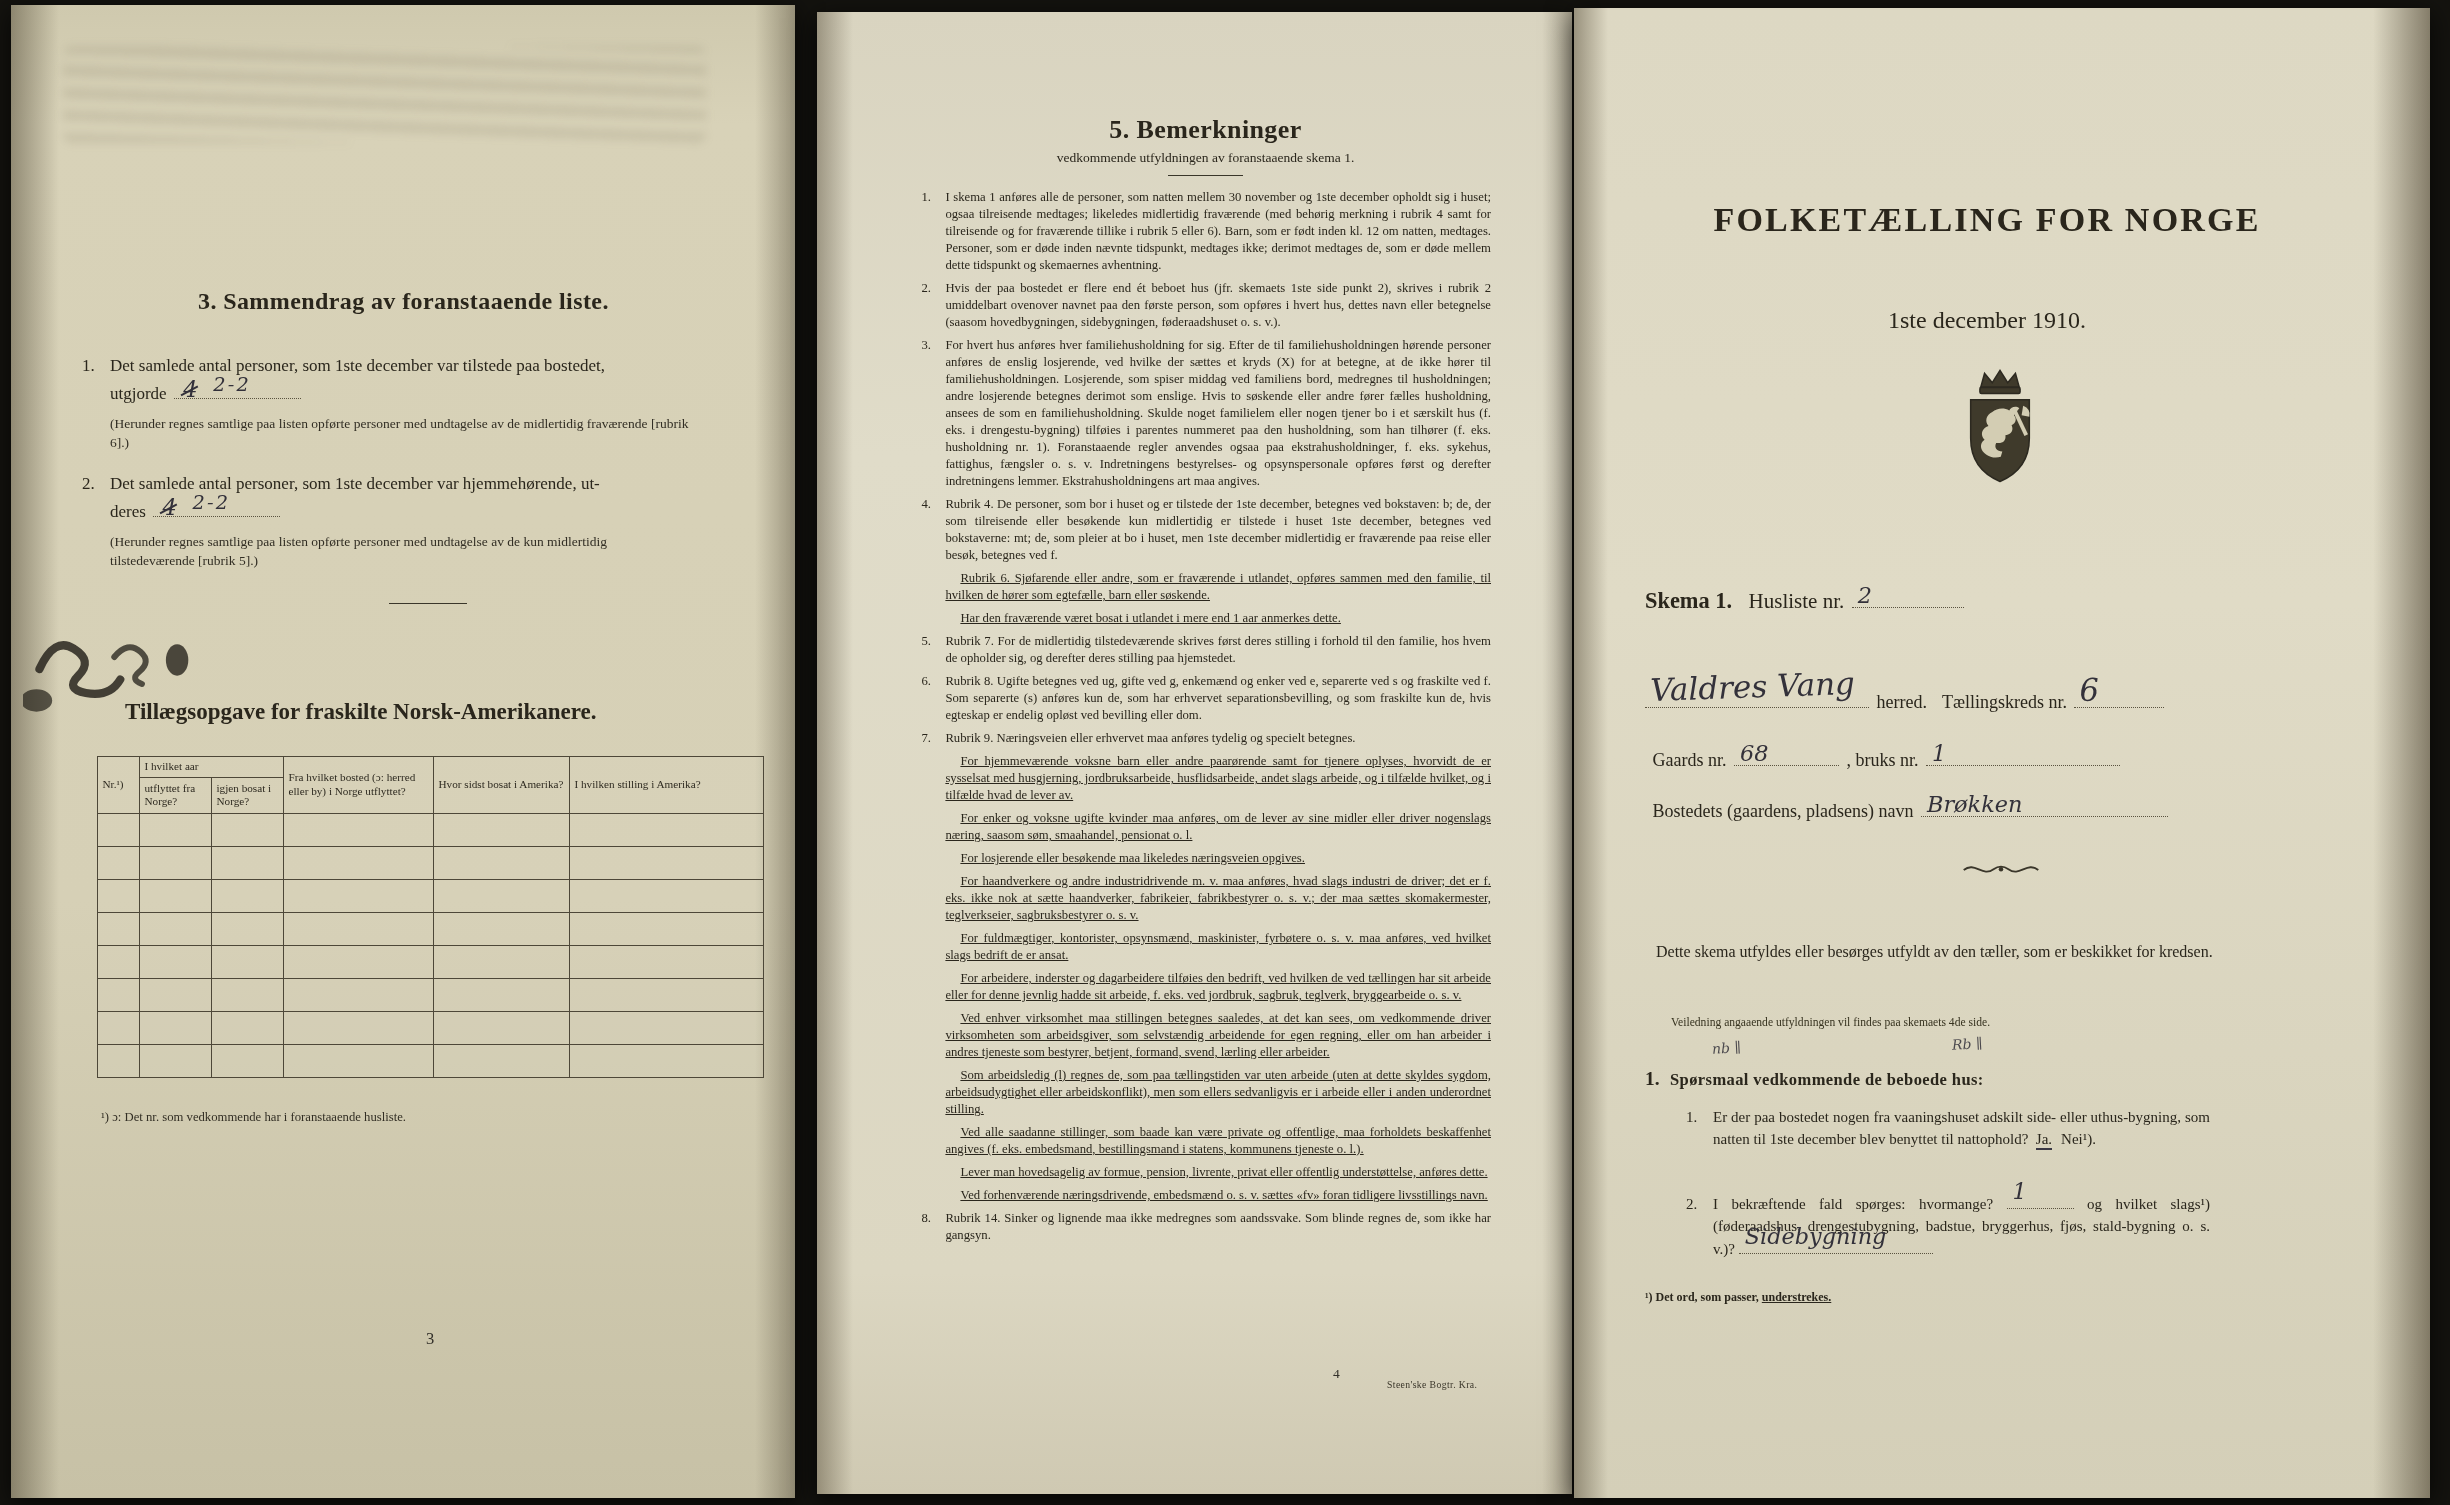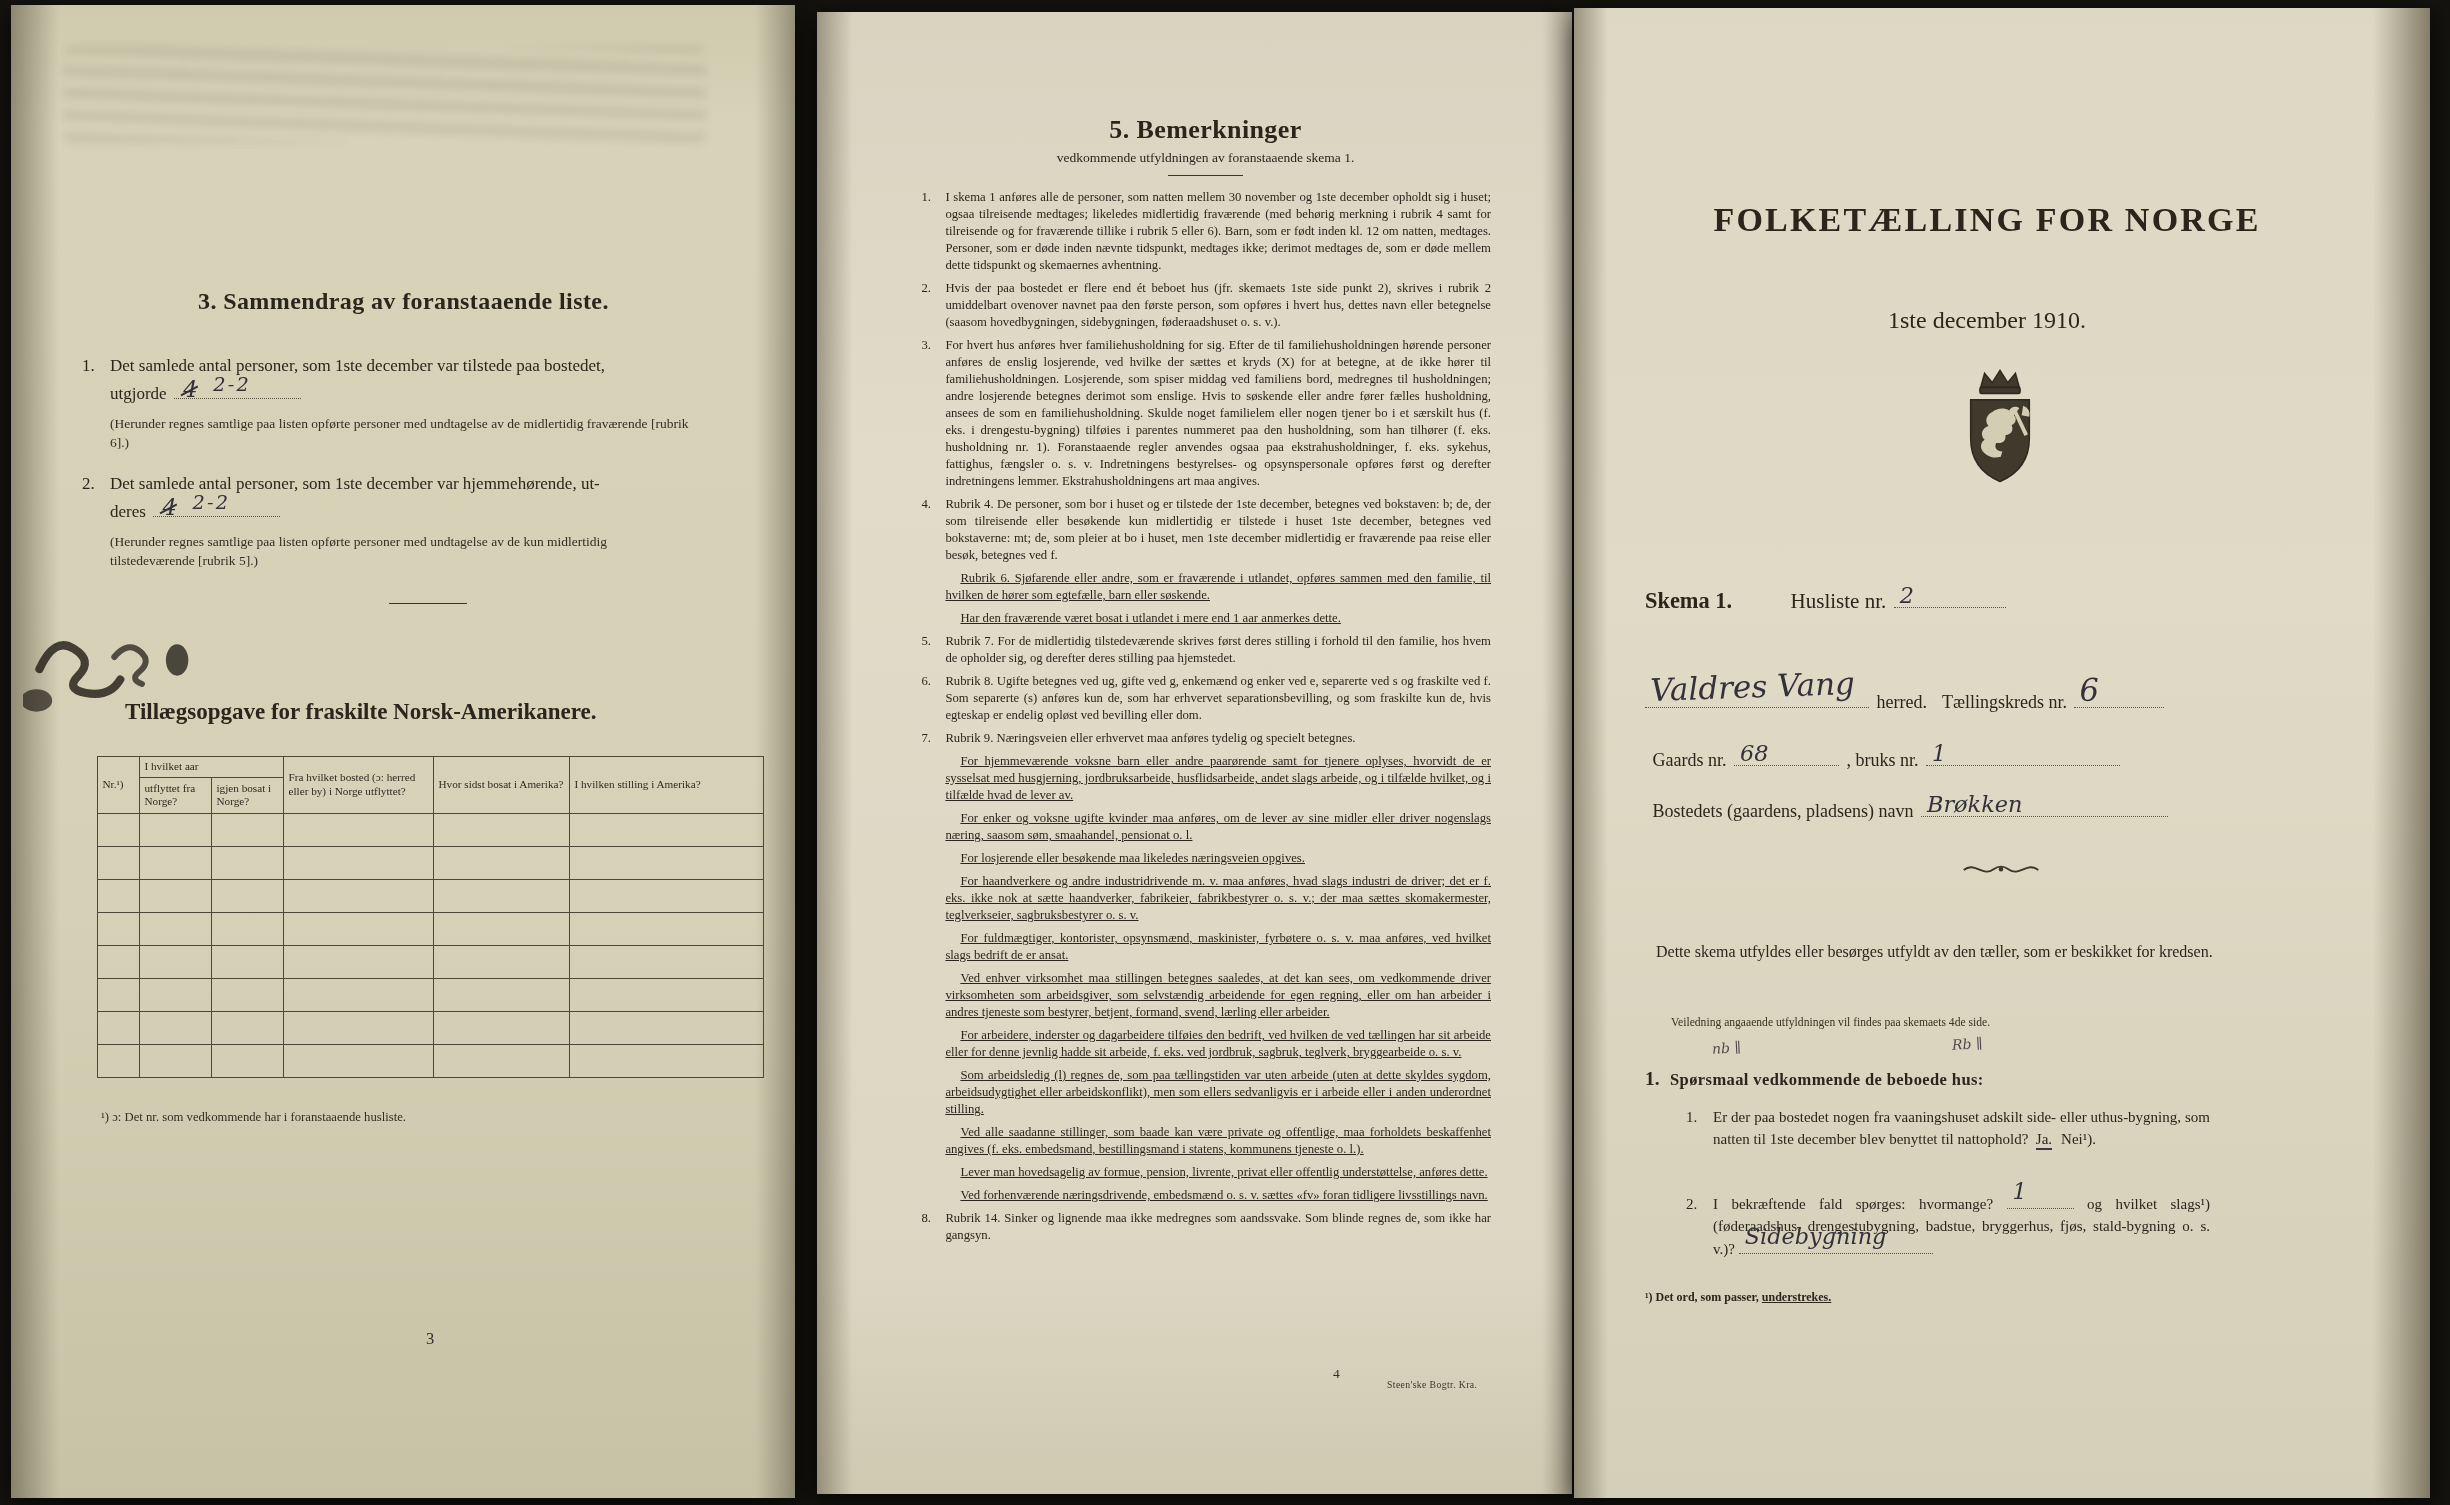--- a/index.html
+++ b/index.html
@@ -65,21 +65,21 @@
   .pageno-mid{left:516px;top:1354px;font-size:13.5px;}
   .printer{position:absolute;left:570px;top:1367px;font-size:9.7px;letter-spacing:0.4px;color:#3a362a;}
 
   
   .title{position:absolute;left:0;right:30px;top:193px;margin:0;text-align:center;
          font-size:34px;font-weight:bold;letter-spacing:2.2px;}
   .date{position:absolute;left:0;right:30px;top:299px;text-align:center;font-size:24px;}
   .arms{position:absolute;left:372px;top:356px;}
   .skema-line{position:absolute;left:71px;top:580px;font-size:21px;}
   .skema-b{font-weight:bold;font-size:22.4px;margin-right:16.5px;}
-  .husl{margin-right:7.5px;margin-left:42px;}
+  .husl{margin-right:7.5px;}
   .hw-lg{font-size:22.4px;}
   .hw-xl{font-size:31px;transform:rotate(-2deg);transform-origin:left bottom;}
   .field-line{position:absolute;left:71px;right:45px;display:flex;align-items:baseline;font-size:18px;}
   .field-line .flbl{margin:0 7.5px;white-space:nowrap;}
   .herred-line{top:684px;}
   .gaard-line{top:742px;}
   .bosted-line{top:793px;}
   .ornament{position:absolute;left:386px;top:853px;}
   .assign{position:absolute;left:82px;top:932px;width:651px;margin:0;font-size:16px;line-height:1.5;text-align:justify;}
   .guide{position:absolute;left:97px;top:1008px;margin:0;font-size:11.6px;color:#36321f;}
@@ -245,22 +245,22 @@
           <div class="para indent"><span class="pnum"></span><span class="ptext">Rubrik 6. Sjøfarende eller andre, som er fraværende i utlandet, opføres sammen med den familie, til hvilken de hører som egtefælle, barn eller søskende.</span></div>
           <div class="para indent"><span class="pnum"></span><span class="ptext">Har den fraværende været bosat i utlandet i mere end 1 aar anmerkes dette.</span></div>
           <div class="para"><span class="pnum">5.</span><span class="ptext">Rubrik 7. For de midlertidig tilstedeværende skrives først deres stilling i forhold til den familie, hos hvem de opholder sig, og derefter deres stilling paa hjemstedet.</span></div>
           <div class="para"><span class="pnum">6.</span><span class="ptext">Rubrik 8. Ugifte betegnes ved ug, gifte ved g, enkemænd og enker ved e, separerte ved s og fraskilte ved f. Som separerte (s) anføres kun de, som har erhvervet separationsbevilling, og som fraskilte kun de, hvis egteskap er endelig opløst ved bevilling eller dom.</span></div>
           <div class="para"><span class="pnum">7.</span><span class="ptext">Rubrik 9. Næringsveien eller erhvervet maa anføres tydelig og specielt betegnes.</span></div>
           <div class="para indent"><span class="pnum"></span><span class="ptext">For hjemmeværende voksne barn eller andre paarørende samt for tjenere oplyses, hvorvidt de er sysselsat med husgjerning, jordbruksarbeide, husflidsarbeide, andet slags arbeide, og i tilfælde hvilket, og i tilfælde hvad de lever av.</span></div>
           <div class="para indent"><span class="pnum"></span><span class="ptext">For enker og voksne ugifte kvinder maa anføres, om de lever av sine midler eller driver nogenslags næring, saasom søm, smaahandel, pensionat o. l.</span></div>
           <div class="para indent"><span class="pnum"></span><span class="ptext">For losjerende eller besøkende maa likeledes næringsveien opgives.</span></div>
           <div class="para indent"><span class="pnum"></span><span class="ptext">For haandverkere og andre industridrivende m. v. maa anføres, hvad slags industri de driver; det er f. eks. ikke nok at sætte haandverker, fabrikeier, fabrikbestyrer o. s. v.; der maa sættes skomakermester, teglverkseier, sagbruksbestyrer o. s. v.</span></div>
           <div class="para indent"><span class="pnum"></span><span class="ptext">For fuldmægtiger, kontorister, opsynsmænd, maskinister, fyrbøtere o. s. v. maa anføres, ved hvilket slags bedrift de er ansat.</span></div>
+          <div class="para indent"><span class="pnum"></span><span class="ptext">For arbeidere, inderster og dagarbeidere tilføies den bedrift, ved hvilken de ved tællingen har sit arbeide eller for denne jevnlig hadde sit arbeide, f. eks. ved jordbruk, sagbruk, teglverk, bryggearbeide o. s. v.</span></div>
           <div class="para indent"><span class="pnum"></span><span class="ptext">Ved enhver virksomhet maa stillingen betegnes saaledes, at det kan sees, om vedkommende driver virksomheten som arbeidsgiver, som selvstændig arbeidende for egen regning, eller om han arbeider i andres tjeneste som bestyrer, betjent, formand, svend, lærling eller arbeider.</span></div>
-          <div class="para indent"><span class="pnum"></span><span class="ptext">For arbeidere, inderster og dagarbeidere tilføies den bedrift, ved hvilken de ved tællingen har sit arbeide eller for denne jevnlig hadde sit arbeide, f. eks. ved jordbruk, sagbruk, teglverk, bryggearbeide o. s. v.</span></div>
           <div class="para indent"><span class="pnum"></span><span class="ptext">Som arbeidsledig (l) regnes de, som paa tællingstiden var uten arbeide (uten at dette skyldes sygdom, arbeidsudygtighet eller arbeidskonflikt), men som ellers sedvanligvis er i arbeide eller i anden underordnet stilling.</span></div>
           <div class="para indent"><span class="pnum"></span><span class="ptext">Ved alle saadanne stillinger, som baade kan være private og offentlige, maa forholdets beskaffenhet angives (f. eks. embedsmand, bestillingsmand i statens, kommunens tjeneste o. l.).</span></div>
           <div class="para indent"><span class="pnum"></span><span class="ptext">Lever man hovedsagelig av formue, pension, livrente, privat eller offentlig understøttelse, anføres dette.</span></div>
           <div class="para indent"><span class="pnum"></span><span class="ptext">Ved forhenværende næringsdrivende, embedsmænd o. s. v. sættes «fv» foran tidligere livsstillings navn.</span></div>
           <div class="para"><span class="pnum">8.</span><span class="ptext">Rubrik 14. Sinker og lignende maa ikke medregnes som aandssvake. Som blinde regnes de, som ikke har gangsyn.</span></div>
         </div>
     </div>
     <div class="pageno pageno-mid">4</div>
     <div class="printer">Steen'ske Bogtr. Kra.</div>
   </section>

